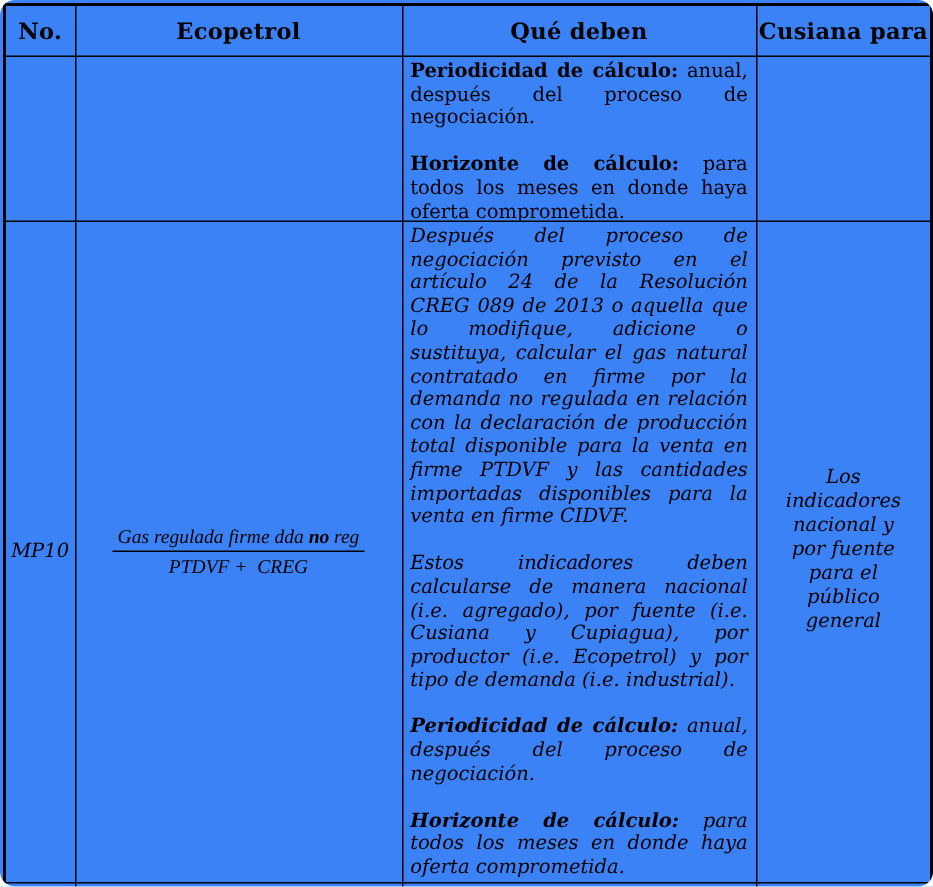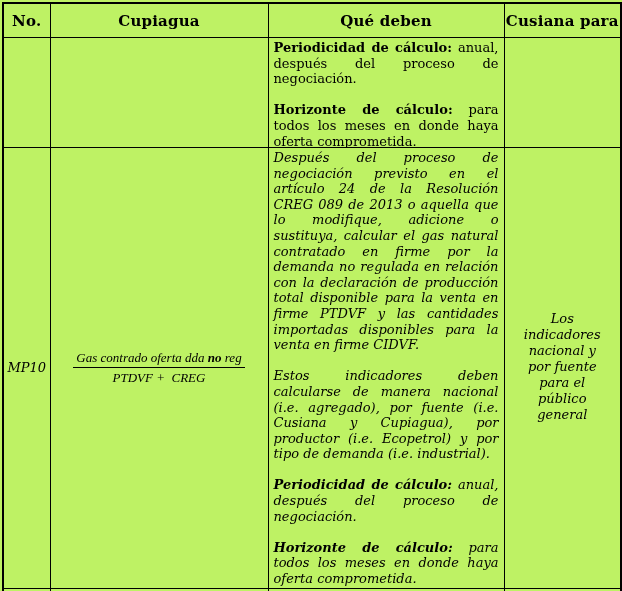--- a/index.html
+++ b/index.html
@@ -1,24 +1,25 @@
 <!DOCTYPE html>
 <html><head>
 <meta charset="utf-8">
 <style>
   html, body { margin: 0; padding: 0; background: #ffffff; }
   .doc {
     position: relative;
     width: 622px;
     height: 591px;
-    background: #bef264;
+    background: #3b82f6;
     color: #000000;
     font-family: "DejaVu Serif", "Liberation Serif", serif;
     overflow: hidden;
     box-sizing: border-box;
+    border-radius: 10px;
   }
   table.indicator-table {
     position: absolute;
     left: 2px;
     top: 2px;
     width: 618px;
     border-collapse: collapse;
     table-layout: fixed;
     border: 2px solid #000;
   }
@@ -88,21 +89,21 @@
   <table class="indicator-table">
     <colgroup>
       <col style="width:47px">
       <col style="width:218px">
       <col style="width:236px">
       <col style="width:117px">
     </colgroup>
     <thead>
       <tr>
         <th class="hdr">No.</th>
-        <th class="hdr">Cupiagua</th>
+        <th class="hdr">Ecopetrol</th>
         <th class="hdr">Qué deben</th>
         <th class="hdr">Cusiana para</th>
       </tr>
     </thead>
     <tbody>
       <tr>
         <td></td>
         <td></td>
         <td>
           <div class="body-text h-row1">
@@ -112,21 +113,21 @@
         </td>
         <td></td>
       </tr>
       <tr>
         <td>
           <div class="vcenter h-row2 id-cell">MP10</div>
         </td>
         <td>
           <div class="vcenter h-row2">
             <div class="formula">
-              <div class="num"><span>Gas contrado oferta dda </span><b>no</b><span> reg</span></div>
+              <div class="num"><span>Gas regulada firme dda </span><b>no</b><span> reg</span></div>
               <div class="den">PTDVF +  CREG</div>
             </div>
           </div>
         </td>
         <td>
           <div class="body-text h-row2">
             <p>Después del proceso de negociación previsto en el artículo 24 de la Resolución CREG 089 de 2013 o aquella que lo modifique, adicione o sustituya, calcular el gas natural contratado en firme por la demanda no regulada en relación con la declaración de producción total disponible para la venta en firme PTDVF y las cantidades importadas disponibles para la venta en firme CIDVF.</p>
             <p>Estos indicadores deben calcularse de manera nacional (i.e. agregado), por fuente (i.e. Cusiana y Cupiagua), por productor (i.e. Ecopetrol) y por tipo de demanda (i.e. industrial).</p>
             <p><b>Periodicidad de cálculo:</b><span> anual, después del proceso de negociación.</span></p>
             <p class="last"><b>Horizonte de cálculo:</b><span> para todos los meses en donde haya oferta comprometida.</span></p>

